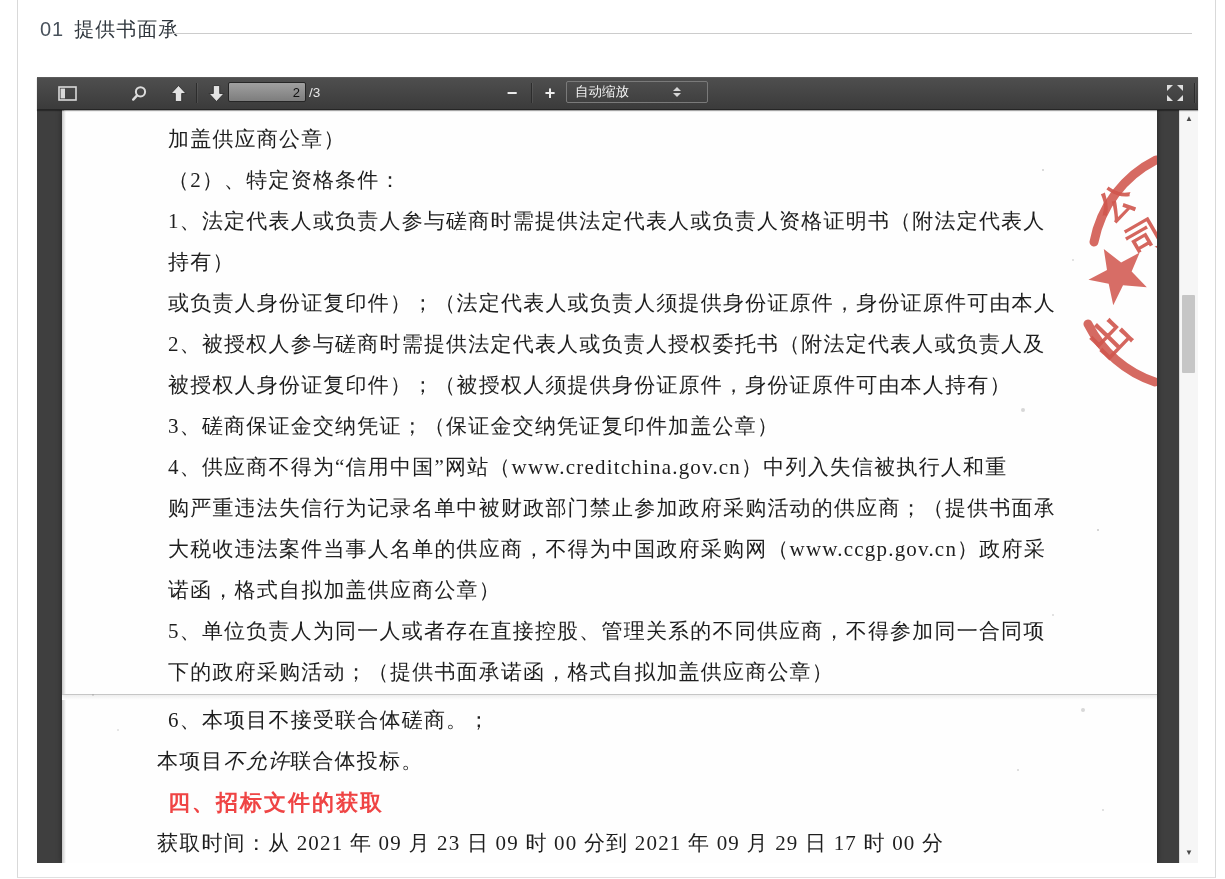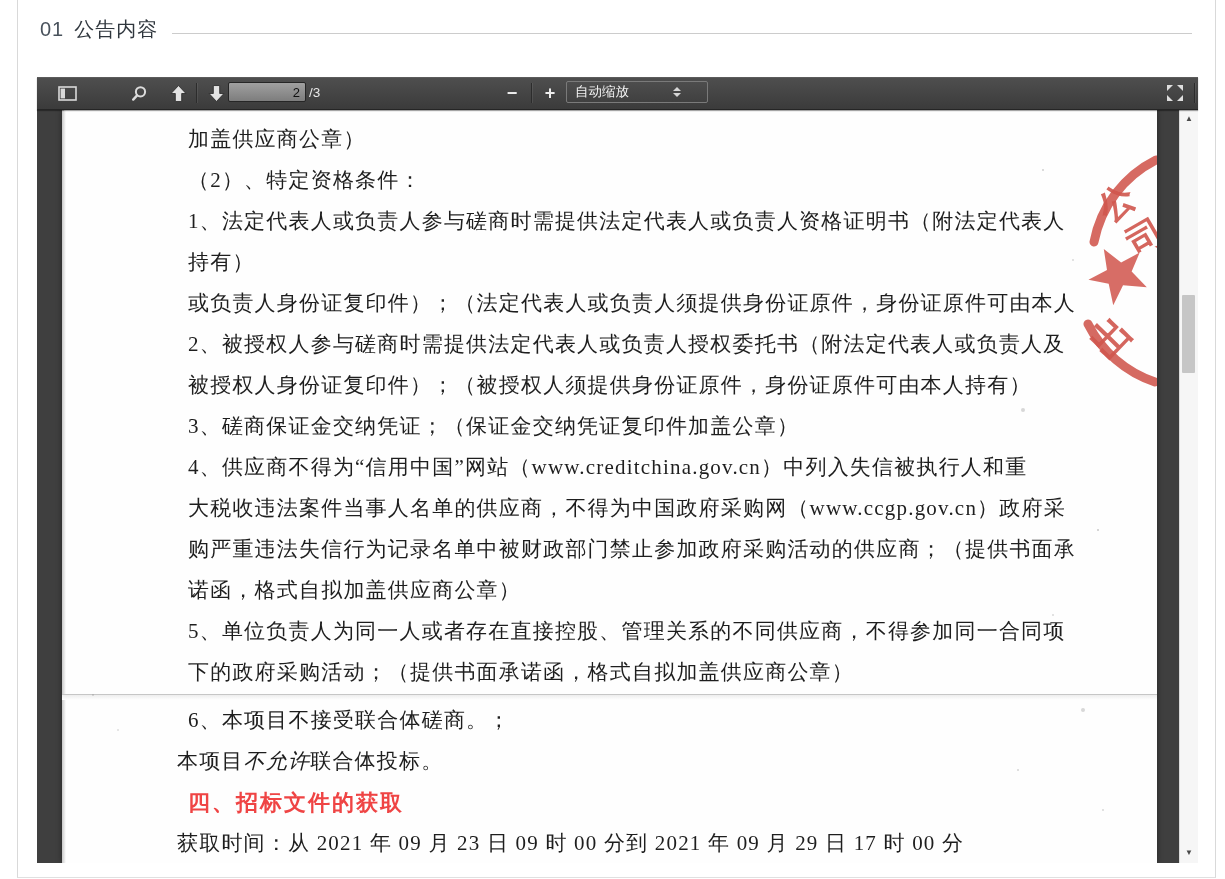--- a/index.html
+++ b/index.html
@@ -61,21 +61,21 @@
     background:linear-gradient(to right,rgba(40,40,40,.25),rgba(0,0,0,0));}
   .page::after{content:"";position:absolute;left:0;top:0;width:2px;height:2px;border-radius:50%;
     background:rgba(110,110,110,.45);
     box-shadow:980px 60px 0 rgba(120,120,120,.35), 1010px 150px 0 rgba(130,130,130,.3),
       960px 300px 0 1px rgba(125,125,125,.3), 1035px 420px 0 rgba(120,120,120,.4),
       990px 505px 0 rgba(130,130,130,.3), 1020px 600px 0 1px rgba(120,120,120,.28),
       955px 660px 0 rgba(130,130,130,.33), 1040px 700px 0 rgba(125,125,125,.3),
       30px 585px 0 rgba(120,120,120,.3), 55px 620px 0 rgba(130,130,130,.25);}
   .doc-lines{position:absolute;left:0;top:0;right:0;padding-top:10px;
     font-family:"Liberation Serif","DejaVu Serif",serif;color:#1e1e1e;}
-  .doc-line{height:41px;line-height:41px;font-size:21px;letter-spacing:1.2px;padding-left:106px;white-space:nowrap;margin-left:20px;}
+  .doc-line{height:41px;line-height:41px;font-size:21px;letter-spacing:1.2px;padding-left:106px;white-space:nowrap;}
   .doc-line.indent{padding-left:95px;}
   .doc-line.heading{font-weight:bold;font-size:22px;color:#ef4444;letter-spacing:2px;}
   .doc-line .italic{font-style:italic;}
   .page-sep{height:5px;border-top:1px solid #c6c6c6;background:linear-gradient(#ededed,#ffffff);margin-top:1px;}
 
   
   .seal{position:absolute;right:0;top:45px;width:105px;height:235px;overflow:hidden;opacity:.85;}
 
   
   .scrollbar{position:absolute;right:0;top:0;bottom:0;width:18px;background:#f6f6f6;border-left:1px solid #dcdcdc;}
@@ -83,21 +83,21 @@
   .sb-up{top:2px;}
   .sb-down{bottom:2px;}
   .sb-thumb{position:absolute;left:2px;width:13px;top:186px;height:78px;background:#c6c6c6;border-radius:1px;cursor:pointer;}
 </style>
 </head>
 <body>
 
 <div class="card"></div>
 
 <div class="section-header">
-  <span class="num">01</span><span class="ttl">公告内容</span>
+  <span class="num">01</span><span class="ttl">提供书面承</span>
 </div>
 <div class="header-rule"></div>
 
 <div class="viewer">
 
   <div class="toolbar">
     <button class="tbtn" style="left:14px;width:32px;">
       <svg width="19" height="15" viewBox="0 0 19 15">
         <rect x="1" y="1" width="17" height="13" fill="none" stroke="#d9d9d9" stroke-width="1.6"></rect>
         <rect x="2.6" y="2.6" width="4.4" height="9.8" fill="#d9d9d9"></rect>
@@ -161,22 +161,22 @@
       <div class="doc-lines">
           <div class="doc-line body">加盖供应商公章）</div>
           <div class="doc-line body">（2）、特定资格条件：</div>
           <div class="doc-line body">1、法定代表人或负责人参与磋商时需提供法定代表人或负责人资格证明书（附法定代表人</div>
           <div class="doc-line body">持有）</div>
           <div class="doc-line body">或负责人身份证复印件）；（法定代表人或负责人须提供身份证原件，身份证原件可由本人</div>
           <div class="doc-line body">2、被授权人参与磋商时需提供法定代表人或负责人授权委托书（附法定代表人或负责人及</div>
           <div class="doc-line body">被授权人身份证复印件）；（被授权人须提供身份证原件，身份证原件可由本人持有）</div>
           <div class="doc-line body">3、磋商保证金交纳凭证；（保证金交纳凭证复印件加盖公章）</div>
           <div class="doc-line body">4、供应商不得为“信用中国”网站（www.creditchina.gov.cn）中列入失信被执行人和重</div>
+          <div class="doc-line body">购严重违法失信行为记录名单中被财政部门禁止参加政府采购活动的供应商；（提供书面承</div>
           <div class="doc-line body">大税收违法案件当事人名单的供应商，不得为中国政府采购网（www.ccgp.gov.cn）政府采</div>
-          <div class="doc-line body">购严重违法失信行为记录名单中被财政部门禁止参加政府采购活动的供应商；（提供书面承</div>
           <div class="doc-line body">诺函，格式自拟加盖供应商公章）</div>
           <div class="doc-line body">5、单位负责人为同一人或者存在直接控股、管理关系的不同供应商，不得参加同一合同项</div>
           <div class="doc-line body">下的政府采购活动；（提供书面承诺函，格式自拟加盖供应商公章）</div>
           <div class="page-sep"></div>
           <div class="doc-line body">6、本项目不接受联合体磋商。；</div>
           <div class="doc-line indent"><span>本项目</span><span class="italic">不允许</span><span>联合体投标。</span></div>
           <div class="doc-line heading">四、招标文件的获取</div>
           <div class="doc-line indent">获取时间：从 2021 年 09 月 23 日  09 时 00 分到 2021 年 09 月 29 日  17 时 00 分</div>
         </div>
 

